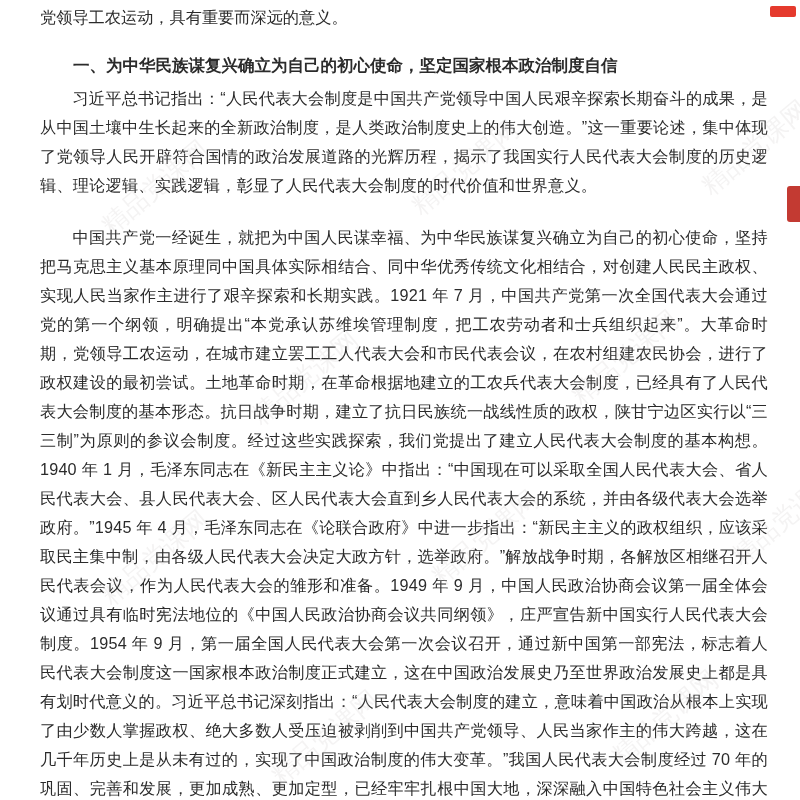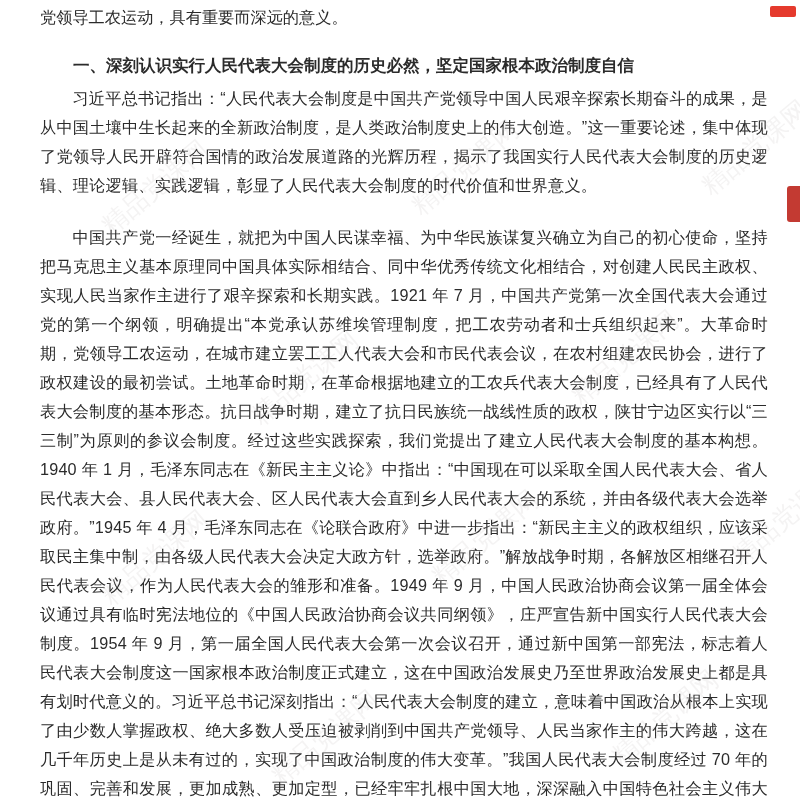--- a/index.html
+++ b/index.html
@@ -89,21 +89,21 @@
     <span class="watermark-item" style="left: 90px; top: 540px;">精品党课网</span>
     <span class="watermark-item" style="left: 420px; top: 520px;">精品党课网</span>
     <span class="watermark-item" style="left: 720px; top: 500px;">精品党课网</span>
     <span class="watermark-item" style="left: 260px; top: 720px;">精品党课网</span>
     <span class="watermark-item" style="left: 600px; top: 700px;">精品党课网</span>
   </div>
 
 <div class="page">
   <div class="intro-line">党领导工农运动，具有重要而深远的意义。</div>
 
-  <div class="section-heading">一、深刻认识实行人民代表大会制度的历史必然，坚定国家根本政治制度自信</div>
+  <div class="section-heading">一、为中华民族谋复兴确立为自己的初心使命，坚定国家根本政治制度自信</div>
 
   <div class="body-para para-1">习近平总书记指出：“人民代表大会制度是中国共产党领导中国人民艰辛探索长期奋斗的成果，是从中国土壤中生长起来的全新政治制度，是人类政治制度史上的伟大创造。”这一重要论述，集中体现了党领导人民开辟符合国情的政治发展道路的光辉历程，揭示了我国实行人民代表大会制度的历史逻辑、理论逻辑、实践逻辑，彰显了人民代表大会制度的时代价值和世界意义。</div>
 
   <div class="body-para para-2">中国共产党一经诞生，就把为中国人民谋幸福、为中华民族谋复兴确立为自己的初心使命，坚持把马克思主义基本原理同中国具体实际相结合、同中华优秀传统文化相结合，对创建人民民主政权、实现人民当家作主进行了艰辛探索和长期实践。1921 年 7 月，中国共产党第一次全国代表大会通过党的第一个纲领，明确提出“本党承认苏维埃管理制度，把工农劳动者和士兵组织起来”。大革命时期，党领导工农运动，在城市建立罢工工人代表大会和市民代表会议，在农村组建农民协会，进行了政权建设的最初尝试。土地革命时期，在革命根据地建立的工农兵代表大会制度，已经具有了人民代表大会制度的基本形态。抗日战争时期，建立了抗日民族统一战线性质的政权，陕甘宁边区实行以“三三制”为原则的参议会制度。经过这些实践探索，我们党提出了建立人民代表大会制度的基本构想。1940 年 1 月，毛泽东同志在《新民主主义论》中指出：“中国现在可以采取全国人民代表大会、省人民代表大会、县人民代表大会、区人民代表大会直到乡人民代表大会的系统，并由各级代表大会选举政府。”1945 年 4 月，毛泽东同志在《论联合政府》中进一步指出：“新民主主义的政权组织，应该采取民主集中制，由各级人民代表大会决定大政方针，选举政府。”解放战争时期，各解放区相继召开人民代表会议，作为人民代表大会的雏形和准备。1949 年 9 月，中国人民政治协商会议第一届全体会议通过具有临时宪法地位的《中国人民政治协商会议共同纲领》，庄严宣告新中国实行人民代表大会制度。1954 年 9 月，第一届全国人民代表大会第一次会议召开，通过新中国第一部宪法，标志着人民代表大会制度这一国家根本政治制度正式建立，这在中国政治发展史乃至世界政治发展史上都是具有划时代意义的。习近平总书记深刻指出：“人民代表大会制度的建立，意味着中国政治从根本上实现了由少数人掌握政权、绝大多数人受压迫被剥削到中国共产党领导、人民当家作主的伟大跨越，这在几千年历史上是从未有过的，实现了中国政治制度的伟大变革。”我国人民代表大会制度经过 70 年的巩固、完善和发展，更加成熟、更加定型，已经牢牢扎根中国大地，深深融入中国特色社会主义伟大实践。</div>
 </div>
 
 <div class="top-right-badge"></div>
 <div class="side-tab"></div>
 
 </body></html>

